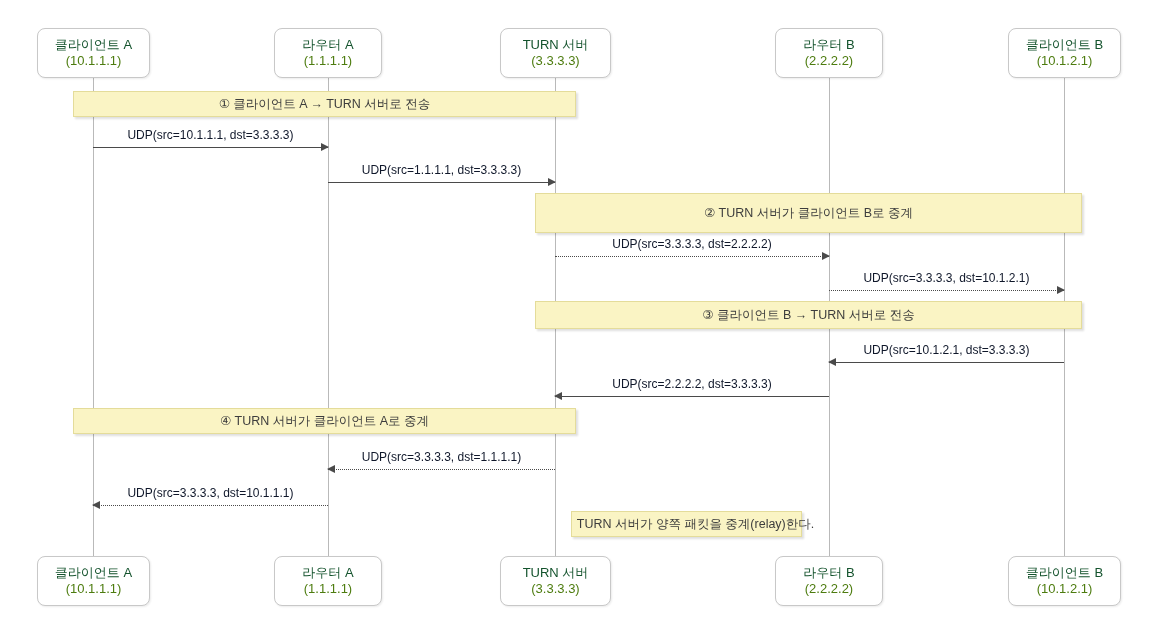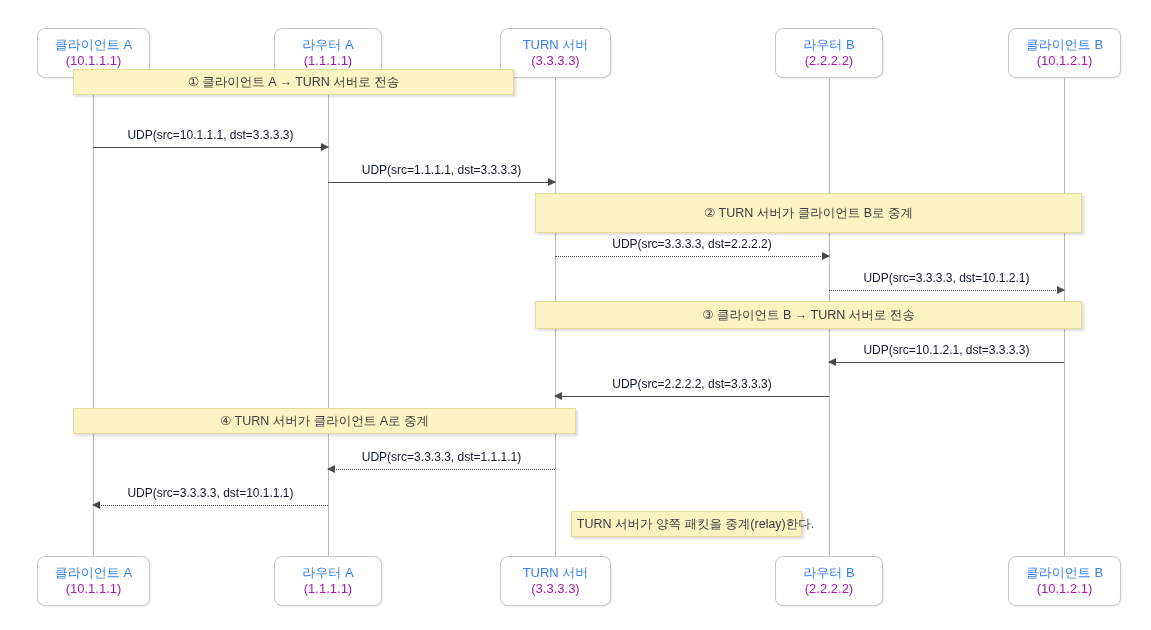--- a/index.html
+++ b/index.html
@@ -29,26 +29,26 @@
     background: #ffffff;
     display: flex;
     flex-direction: column;
     align-items: center;
     justify-content: center;
     line-height: 1.25;
     box-shadow: 1px 1px 2px rgba(0,0,0,0.08);
   }
   .participant .p-name {
     font-size: 13px;
-    color: #3b82f6;
+    color: #14532d;
     white-space: nowrap;
   }
   .participant .p-addr {
     font-size: 13px;
-    color: #a21caf;
+    color: #4d7c0f;
     white-space: nowrap;
   }
 
   
   .lifeline {
     position: absolute;
     width: 1px;
     background: #b9b9b9;
   }
 
@@ -155,21 +155,21 @@
         <div class="p-name">라우터 B</div>
         <div class="p-addr">(2.2.2.2)</div>
       </div>
       <div class="participant" style="left: 1008px; width: 113px; top: 28px; height: 50px;">
         <div class="p-name">클라이언트 B</div>
         <div class="p-addr">(10.1.2.1)</div>
       </div>
     </div>
 
   <div id="bands">
-      <div class="band" style="left: 73px; width: 441px; top: 69px; height: 26px;">
+      <div class="band" style="left: 73px; width: 503px; top: 91px; height: 26px;">
         <span>① 클라이언트 A → TURN 서버로 전송</span>
       </div>
       <div class="band" style="left: 535px; width: 547px; top: 193px; height: 40px;">
         <span>② TURN 서버가 클라이언트 B로 중계</span>
       </div>
       <div class="band" style="left: 535px; width: 547px; top: 301px; height: 28px;">
         <span>③ 클라이언트 B → TURN 서버로 전송</span>
       </div>
       <div class="band" style="left: 73px; width: 503px; top: 408px; height: 26px;">
         <span>④ TURN 서버가 클라이언트 A로 중계</span>

